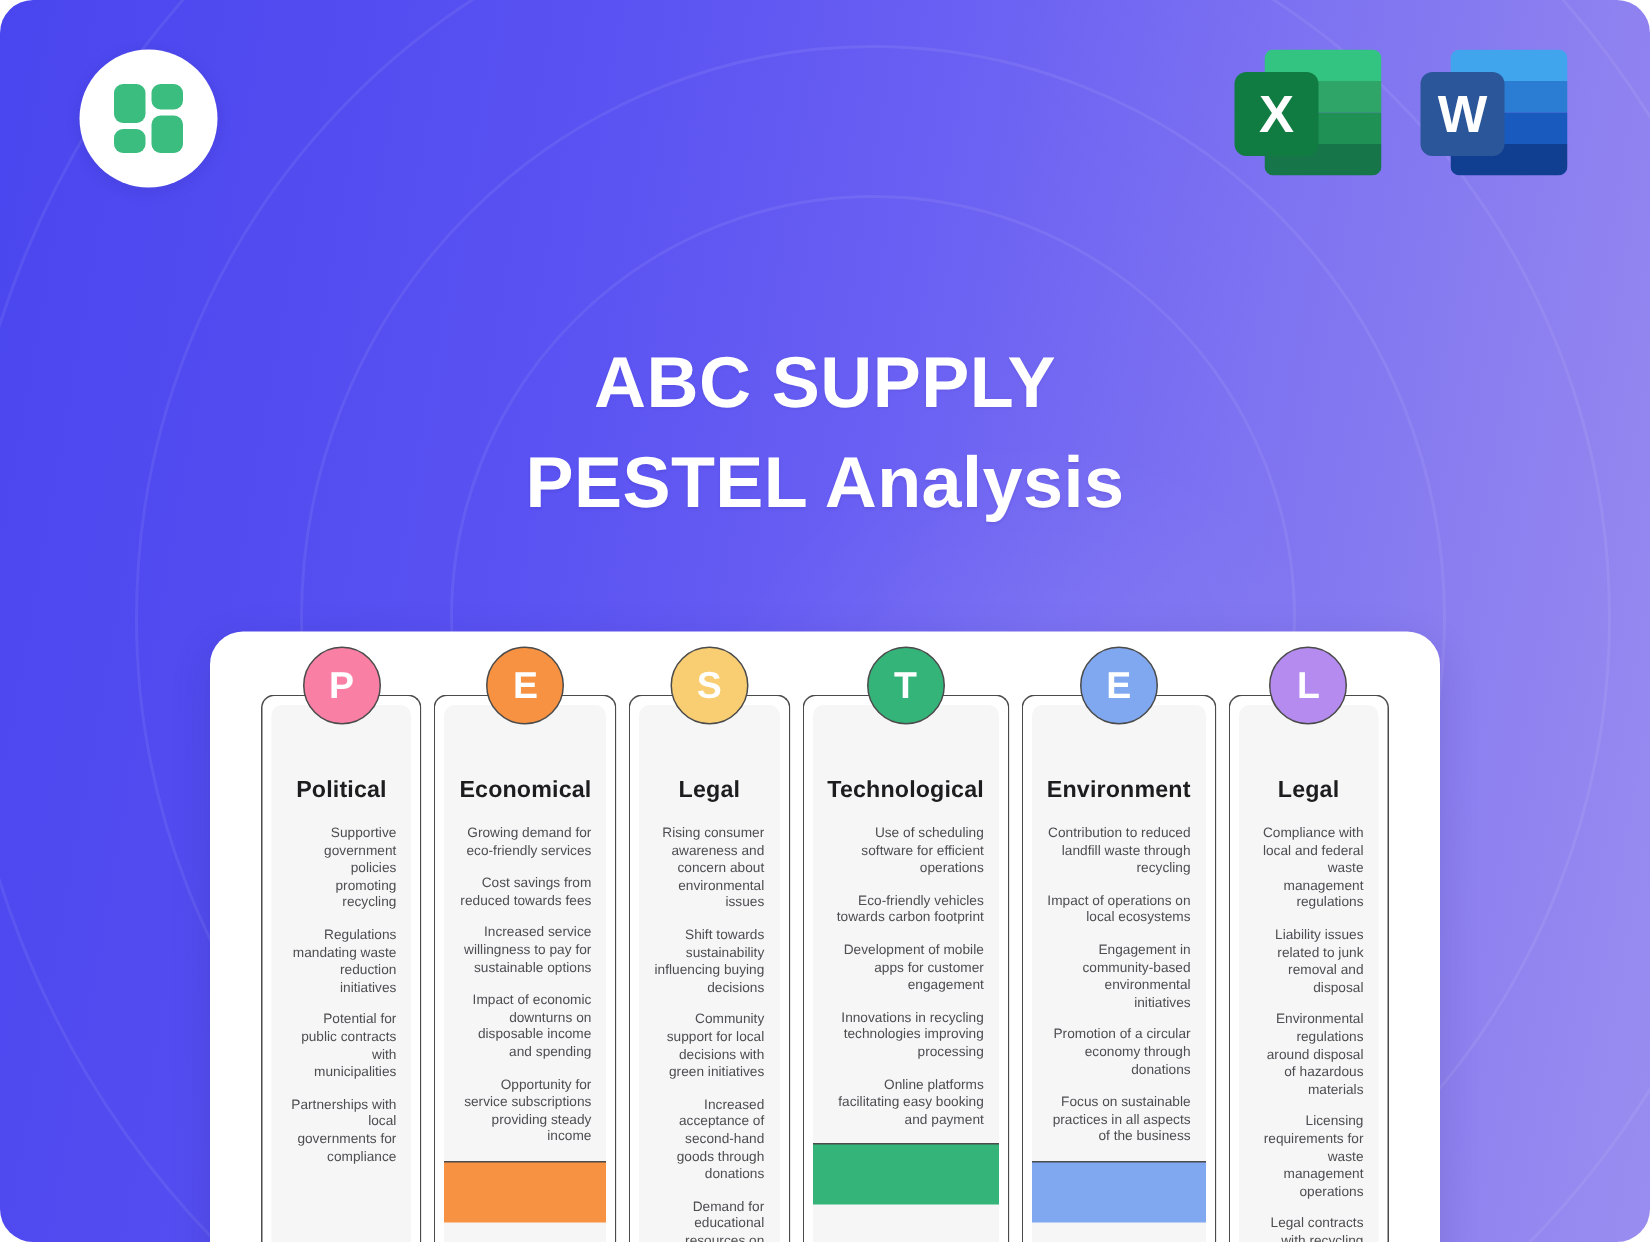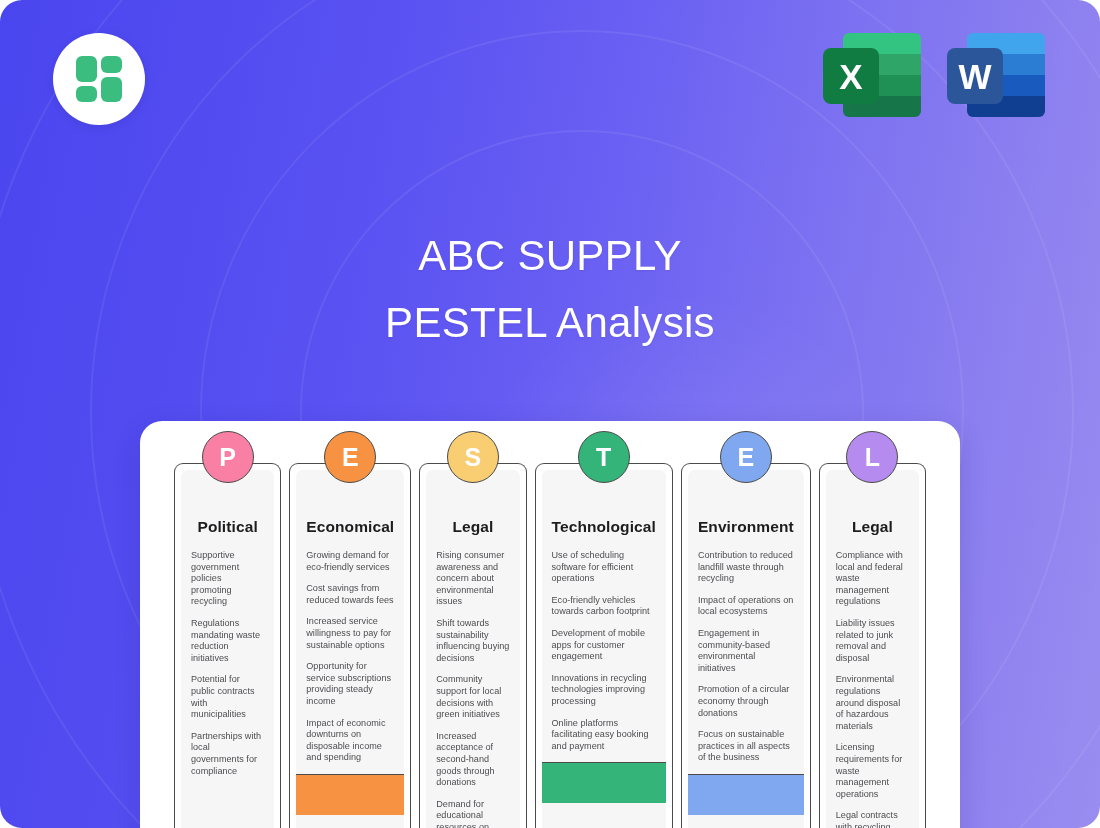--- a/index.html
+++ b/index.html
@@ -132,22 +132,22 @@
 
   
   #title-block {
     position: absolute;
     left: 0; right: 0;
     top: 222px;
     text-align: center;
     color: #ffffff;
   }
   #title-block .line {
-    font-size: 42px;
-    font-weight: normal;
+    font-size: 48px;
+    font-weight: bold;
     letter-spacing: 0.3px;
     line-height: 67px;
     text-shadow: 0 1px 2px rgba(40,25,120,0.12);
   }
 
   
   #pestel-card {
     position: absolute;
     left: 140px;
     top: 421px;
@@ -220,20 +220,21 @@
     list-style: none;
     margin: 0;
     padding: 0;
   }
   .col-points li {
     font-size: 9.1px;
     line-height: 11.6px;
     color: #4d4d52;
     margin-bottom: 10px;
     letter-spacing: 0.02px;
+    text-align: right;
   }
   .col-footer {
     margin: 0 -10px;
     height: 40px;
     flex: 0 0 auto;
     border-top: 1.3px solid #4b4b4b;
     border-radius: 0;
   }
 
   
@@ -302,22 +303,22 @@
           </div>
         </div>
         <div class="pestel-col">
           <div class="col-badge" style="background: rgb(247, 146, 66);">E</div>
           <div class="col-inner">
             <div class="col-heading">Economical</div>
             <ul class="col-points">
               <li>Growing demand for eco-friendly services</li>
               <li>Cost savings from reduced towards fees</li>
               <li>Increased service willingness to pay for sustainable options</li>
+              <li>Impact of economic downturns on disposable income and spending</li>
               <li>Opportunity for service subscriptions providing steady income</li>
-              <li>Impact of economic downturns on disposable income and spending</li>
             </ul>
             <div class="col-footer" style="background: rgb(247, 146, 66);"></div>
           </div>
         </div>
         <div class="pestel-col">
           <div class="col-badge" style="background: rgb(249, 206, 114);">S</div>
           <div class="col-inner">
             <div class="col-heading">Legal</div>
             <ul class="col-points">
               <li>Rising consumer awareness and concern about environmental issues</li>

